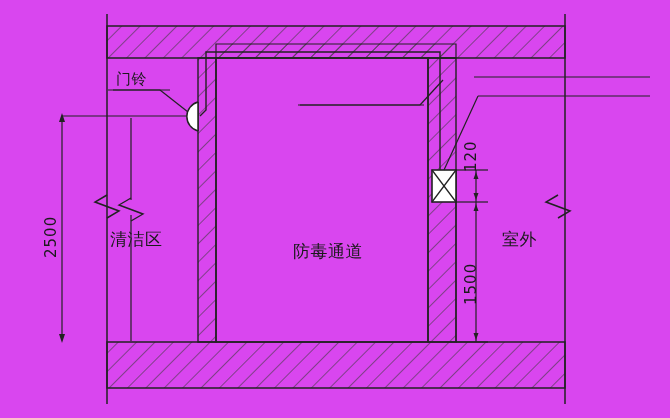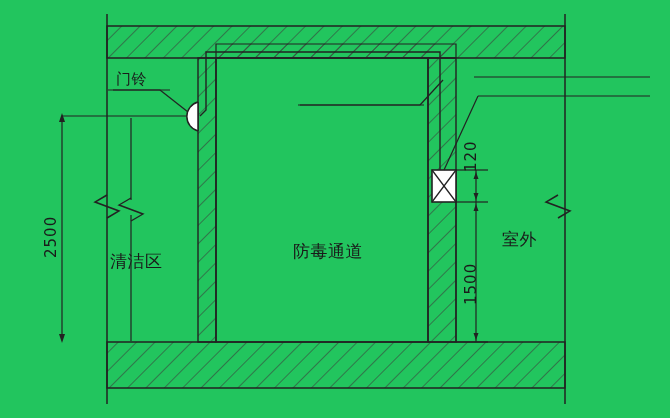--- a/index.html
+++ b/index.html
@@ -10,21 +10,21 @@
   body {
     width: 670px;
     height: 418px;
     overflow: hidden;
     font-family: "Liberation Sans", sans-serif;
   }
   #drawing-root {
     position: relative;
     width: 670px;
     height: 418px;
-    background: #22c55e;
+    background: #d946ef;
   }
   svg.cad {
     position: absolute;
     top: 0;
     left: 0;
     width: 670px;
     height: 418px;
   }
   .lbl {
     position: absolute;
@@ -157,21 +157,21 @@
       <line x1="113" y1="90" x2="170" y2="90"></line>
       <line x1="298" y1="105" x2="424" y2="105"></line>
     </g>
   </svg>
 
   <div class="lbl lbl-cn-sm" style="left:116px; top:70px;">门铃</div>
 
 
 
 
-  <div class="lbl lbl-cn" style="left:110px; top:228px;margin-top:22px;">清洁区</div>
+  <div class="lbl lbl-cn" style="left:110px; top:228px;">清洁区</div>
 
   <div class="lbl lbl-cn" style="left:270px; top:240px;margin-left:23px;">防毒通道</div>
 
   <div class="lbl lbl-cn" style="left:494px; top:228px;margin-left:8px;">室外</div>
 
   <div class="lbl lbl-num vert" style="left:42px; top:258px;">2500</div>
 
   <div class="lbl lbl-num vert" style="left:462px; top:172px;">120</div>
 
   <div class="lbl lbl-num vert" style="left:462px; top:305px;">1500</div>

